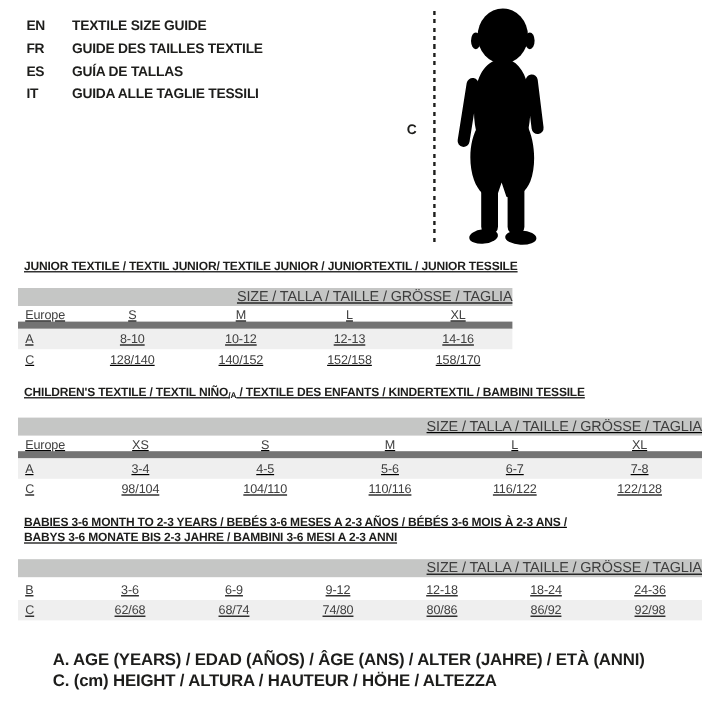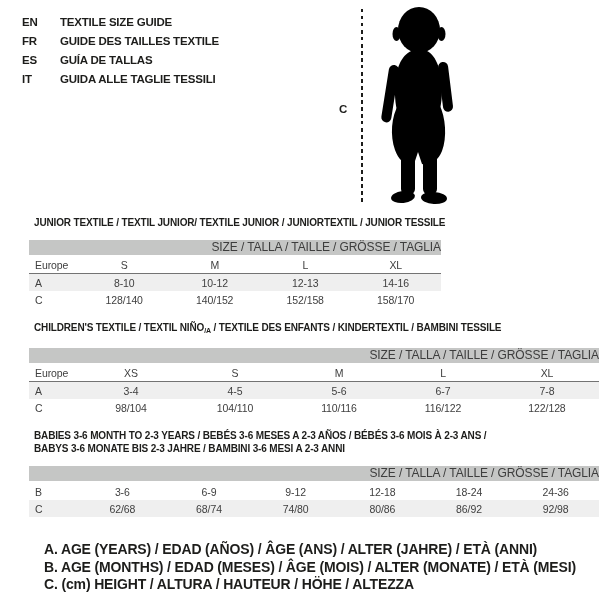--- a/index.html
+++ b/index.html
@@ -15,34 +15,34 @@
     color:var(--text); letter-spacing:-0.2px; white-space:nowrap; }
   .lang-code { width:38px; }
 
   .figure { position:absolute; right:18px; top:5px; width:132px; height:205px; }
   .dash-line { position:absolute; left:22px; top:4px; height:196px; width:2px;
     background:repeating-linear-gradient(to bottom, var(--text) 0 3.5px, transparent 3.5px 7px); }
   .c-label { position:absolute; left:0; top:98px; font-weight:bold; font-size:11.5px; color:var(--text); }
   .figure svg { position:absolute; left:30px; top:0; }
 
   
-  #sections { padding-left:29px; }
+  #sections { padding-left:15px;text-decoration:underline; }
   .size-section:first-child { margin-top:6px; }
   .size-section { margin-top:13px; }
   .section-title { font-weight:bold; font-size:10px; letter-spacing:-0.15px;
     color:var(--text); line-height:13px; margin-left:5px; margin-bottom:11px; white-space:nowrap; }
   .section-title .sub { font-size:7px; vertical-align:-2px; }
 
   .size-table { width:570px; }
   .size-section.narrow .size-table { width:412px; }
   .size-bar { height:15px; line-height:15px; background:var(--bar); color:#3d3d3d;
     font-size:12px; letter-spacing:-0.1px; padding-left:6px; margin-bottom:2px; white-space:nowrap;text-align:right; }
   .t-row { display:grid; height:17px; align-items:center; font-size:10.5px;
     letter-spacing:-0.1px; color:var(--tabletext); }
-  .t-row.hdr { border-bottom:1px solid #737373; }
+  .t-row.hdr { border-bottom:6px solid #737373; }
   .t-row.shaded { background:var(--shade); }
   .t-label { padding-left:6px; text-align:left; }
   .t-cell { text-align:center; }
 
   
   #footnotes { margin:24px 0 0 20px; }
   .footnote { font-weight:bold; font-size:14px; letter-spacing:-0.15px;
     line-height:17.5px; color:var(--text); white-space:nowrap;margin-left:24px; }
 </style>
 </head>
@@ -195,18 +195,17 @@
               <span class="t-cell">92/98</span>
             </div>
   </div>
       </div>
     </section>
   </div>
 
   <div id="footnotes">
     <div class="footnote">A. AGE (YEARS) / EDAD (AÑOS) / ÂGE (ANS) / ALTER (JAHRE) / ETÀ (ANNI)</div>
 
-    <div class="footnote">B. AGE (MONTHS) / EDAD (MESES) / ÂGE (MOIS) / ALTER (MONATE) / ETÀ (MESI)</div>
 
     <div class="footnote">C. (cm) HEIGHT / ALTURA / HAUTEUR / HÖHE / ALTEZZA</div>
   </div>
 
 </div>
 
 </body></html>

